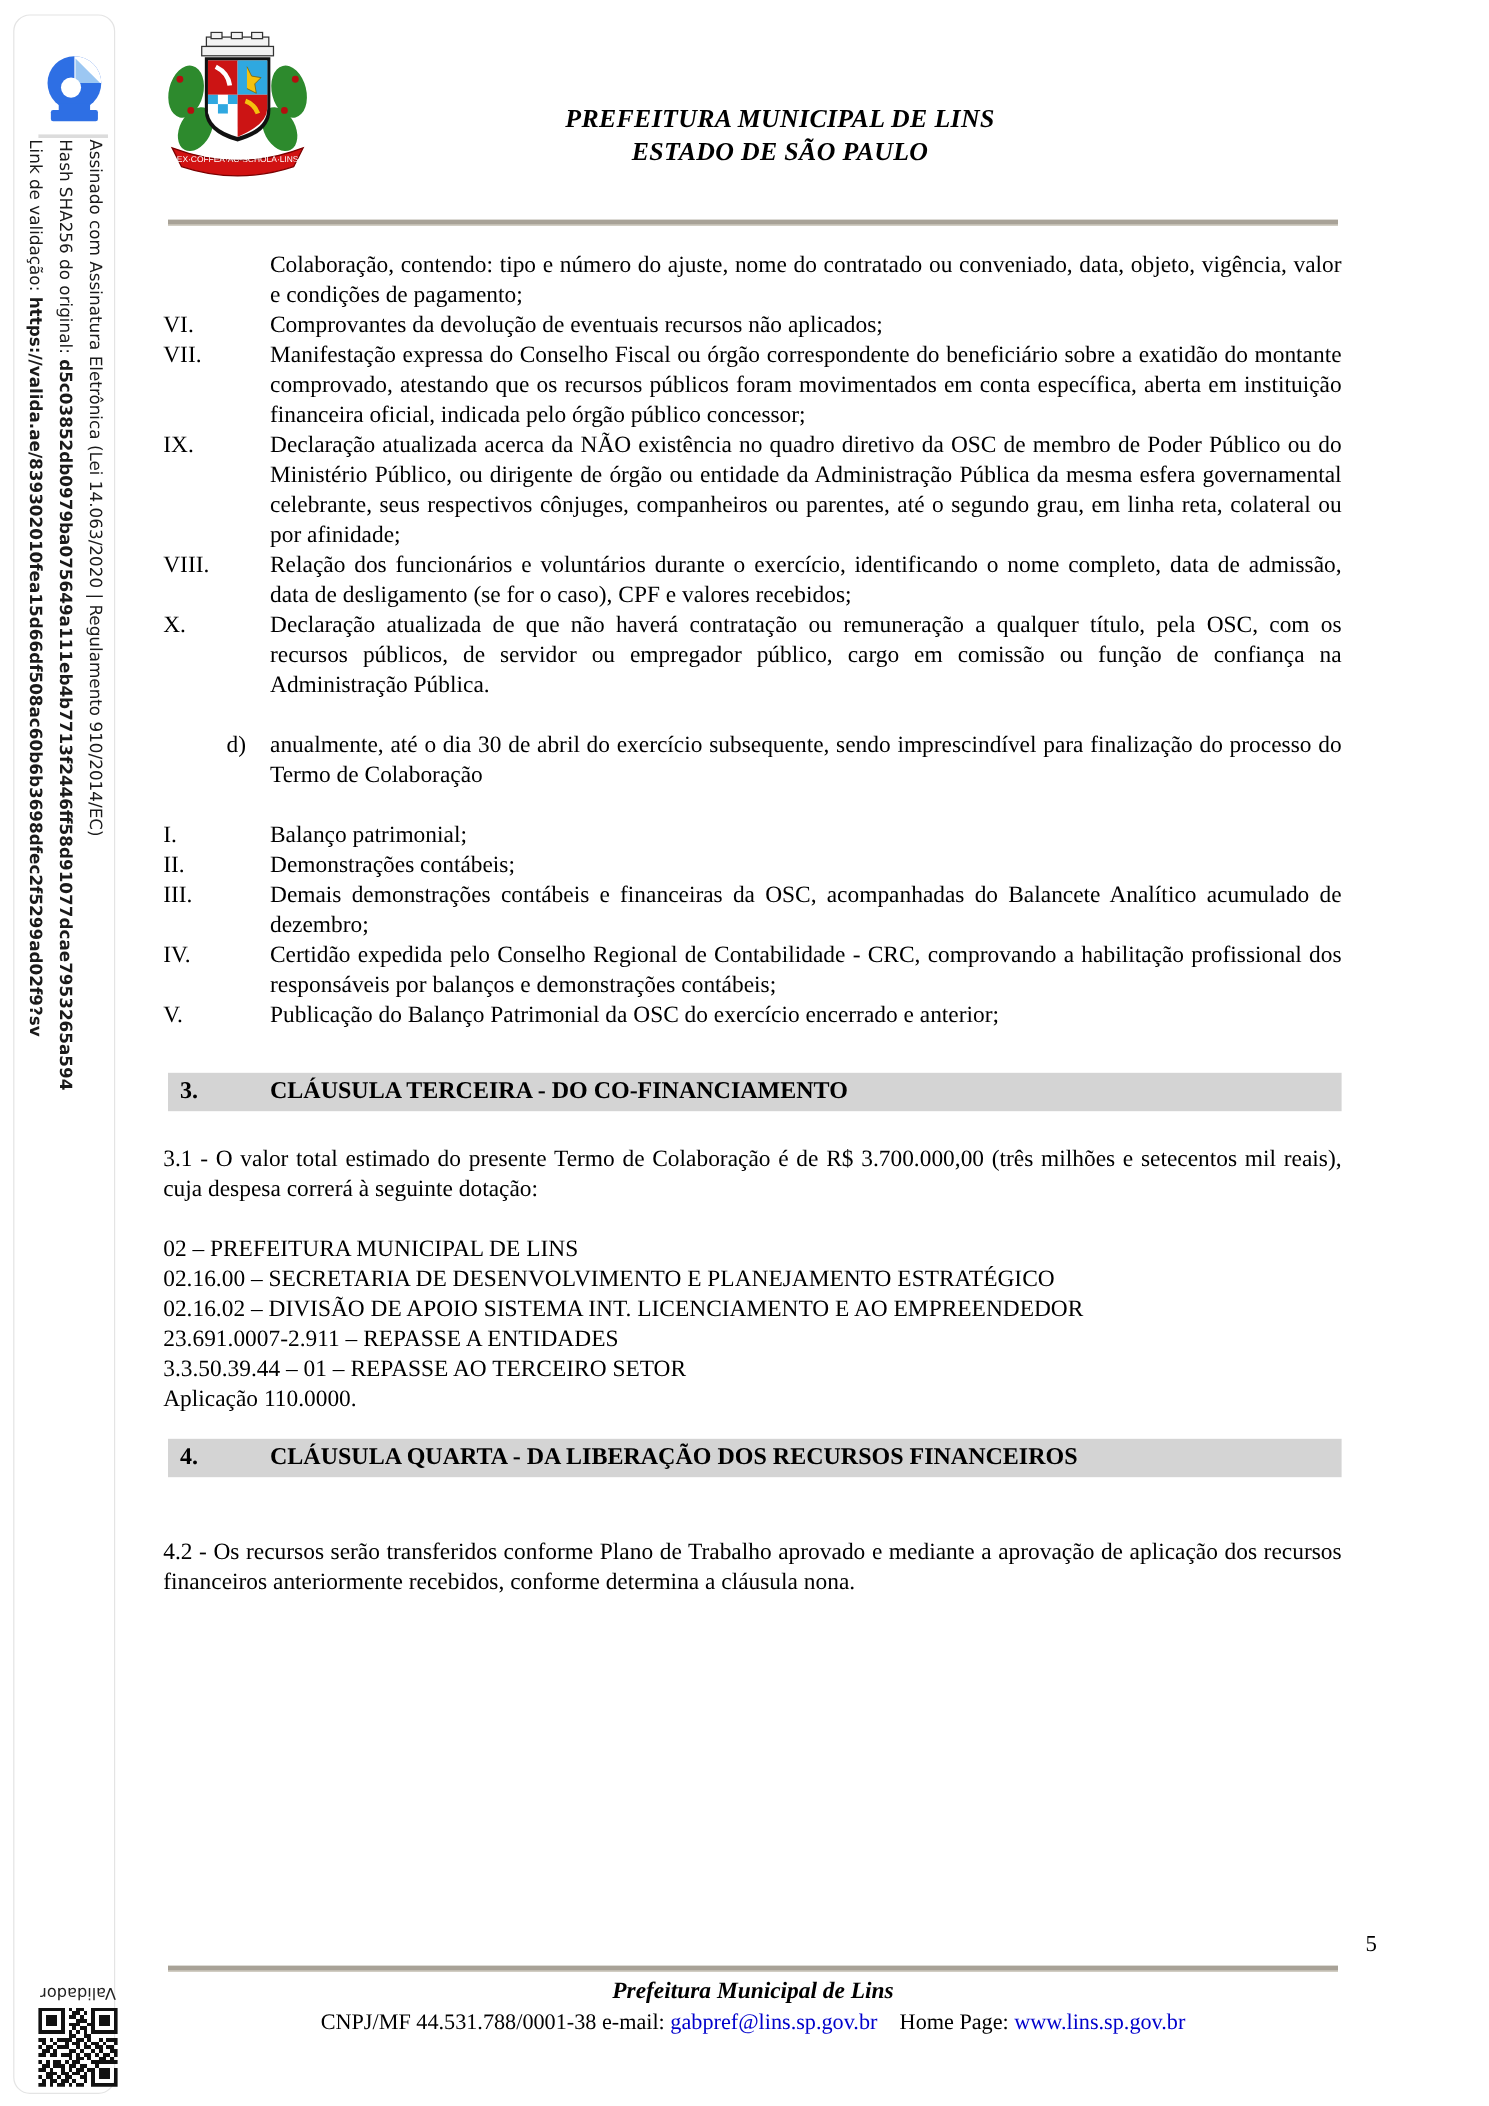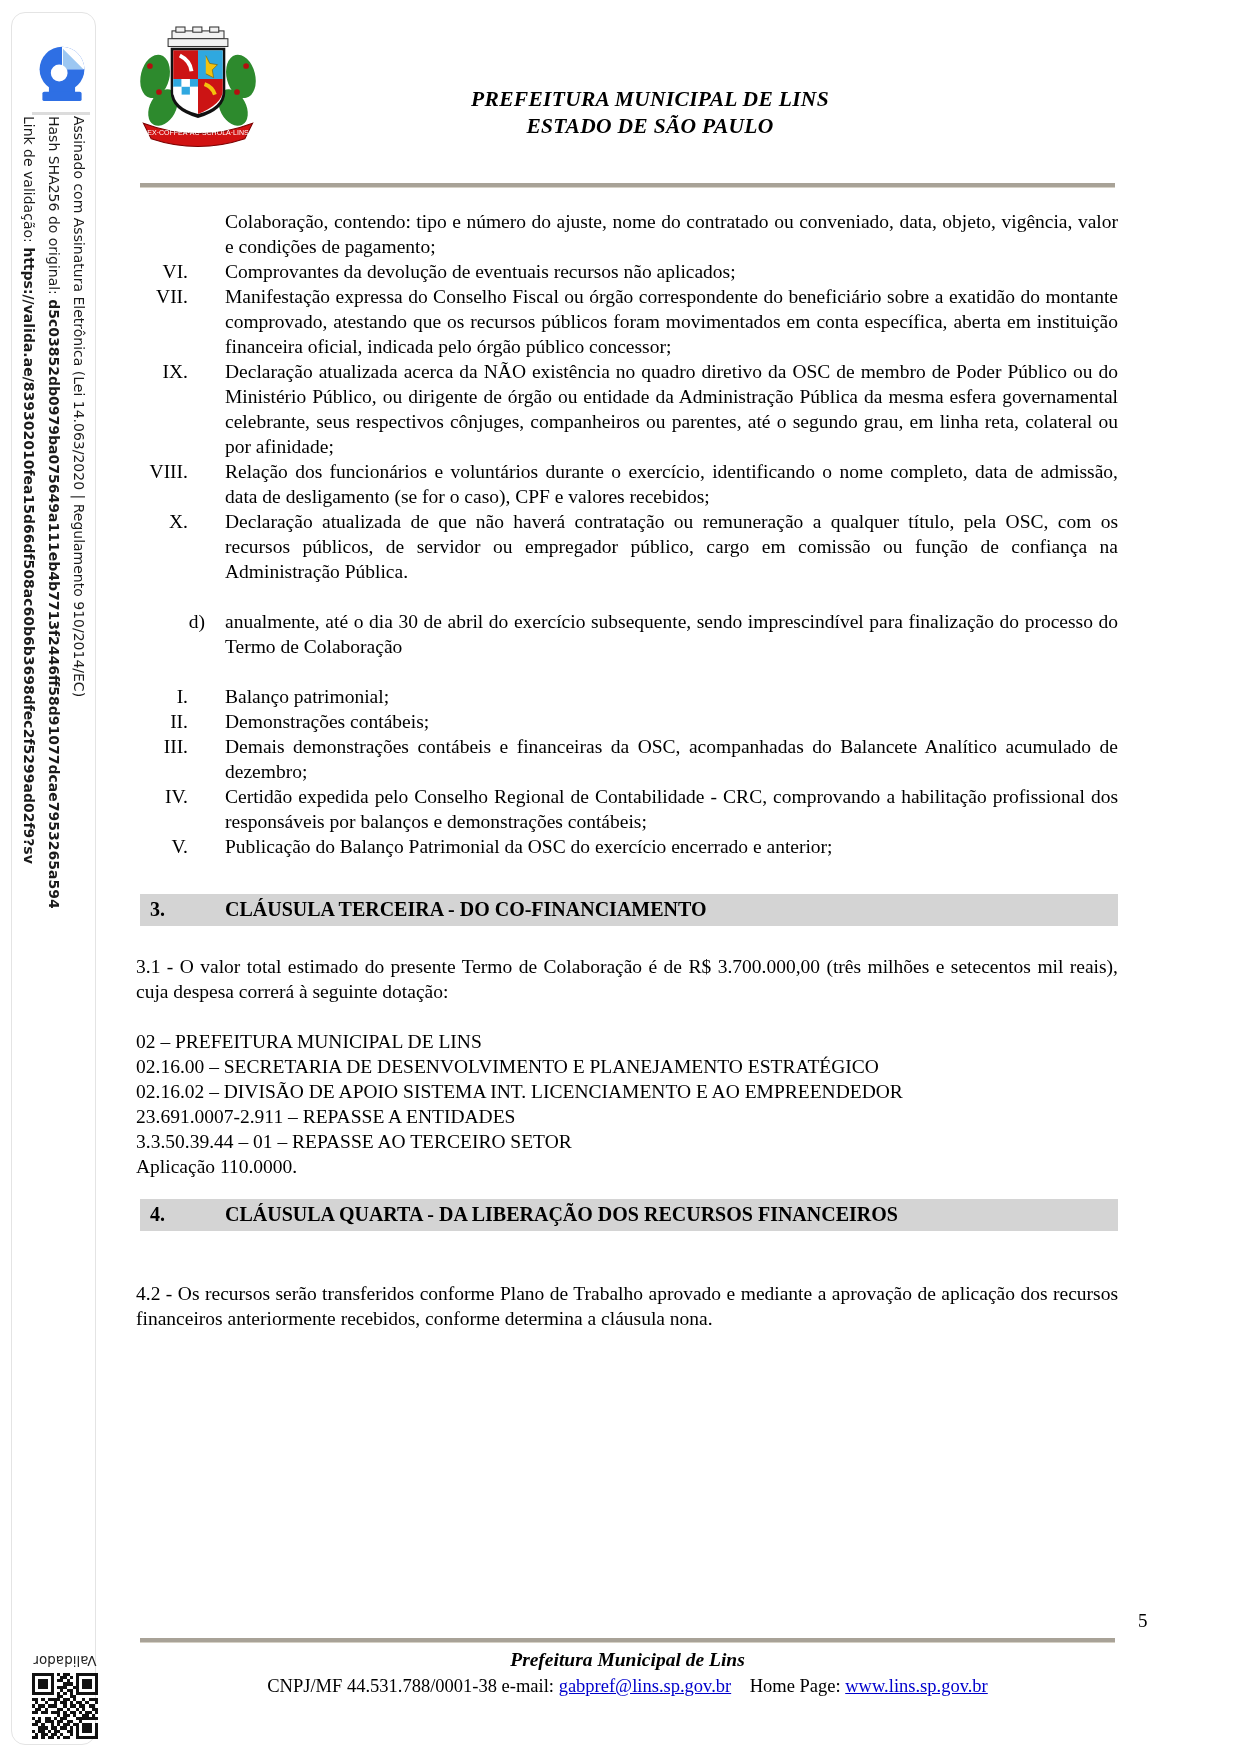--- a/index.html
+++ b/index.html
@@ -30,37 +30,37 @@
           background:#a8a297; border-bottom:1px solid #d6d1c6; }
   .rule-top { top:183px; }
   .rule-bottom { top:1638px; }
 
   
   .content { position:absolute; left:136px; top:209px; width:982px;
              font-size:19.5px; line-height:25px; }
   .para { text-align:justify; }
   .indented { margin-left:89px; }
   .item { display:grid; grid-template-columns:52px 1fr; column-gap:37px; }
-  .item .num { text-align:right; }
+  .item .num { text-align:left; }
   .item .txt { text-align:justify; }
   .item-d { display:grid; grid-template-columns:49px 1fr; column-gap:20px; margin-left:20px; }
   .item-d .num { text-align:right; }
   .item-d .txt { text-align:justify; }
   .gap25 { height:25px; } .gap35 { height:35px; } .gap28 { height:28px; } .gap20 { height:20px; }
   .sect-bar { margin-left:4px; width:978px; background:#d4d4d4; display:grid;
               grid-template-columns:75px 1fr; padding:3px 8px 4px 10px;
               font-weight:bold; font-size:20px; }
   .budget div { white-space:nowrap;font-family:Liberation Serif, serif; }
 
   
   .page-num { position:absolute; left:1138px; top:1610px; font-size:19px; }
   .footer { position:absolute; left:140px; top:1646px; width:975px; text-align:center;
             font-size:18.5px; line-height:27px; }
   .footer .org { font-weight:bold; font-style:italic; font-size:19.5px; }
-  .footer a { color:#0000cc; text-decoration:underline; cursor:pointer; }
+  .footer a { color:#0000cc; cursor:pointer; }
 </style>
 </head>
 <body>
 
 <div class="sig-box">
   <svg class="sig-logo" width="56" height="60" viewBox="0 0 60 64">
     <circle cx="30" cy="28" r="24" fill="#2e6fe4"></circle>
     <path d="M30 28 L30 4 A24 24 0 0 1 54 28 Z" fill="#ffffff"></path>
     <path d="M31 6 L53 28 L31 28 Z" fill="#9cc7f2"></path>
     <circle cx="27" cy="32" r="9" fill="#ffffff"></circle>

